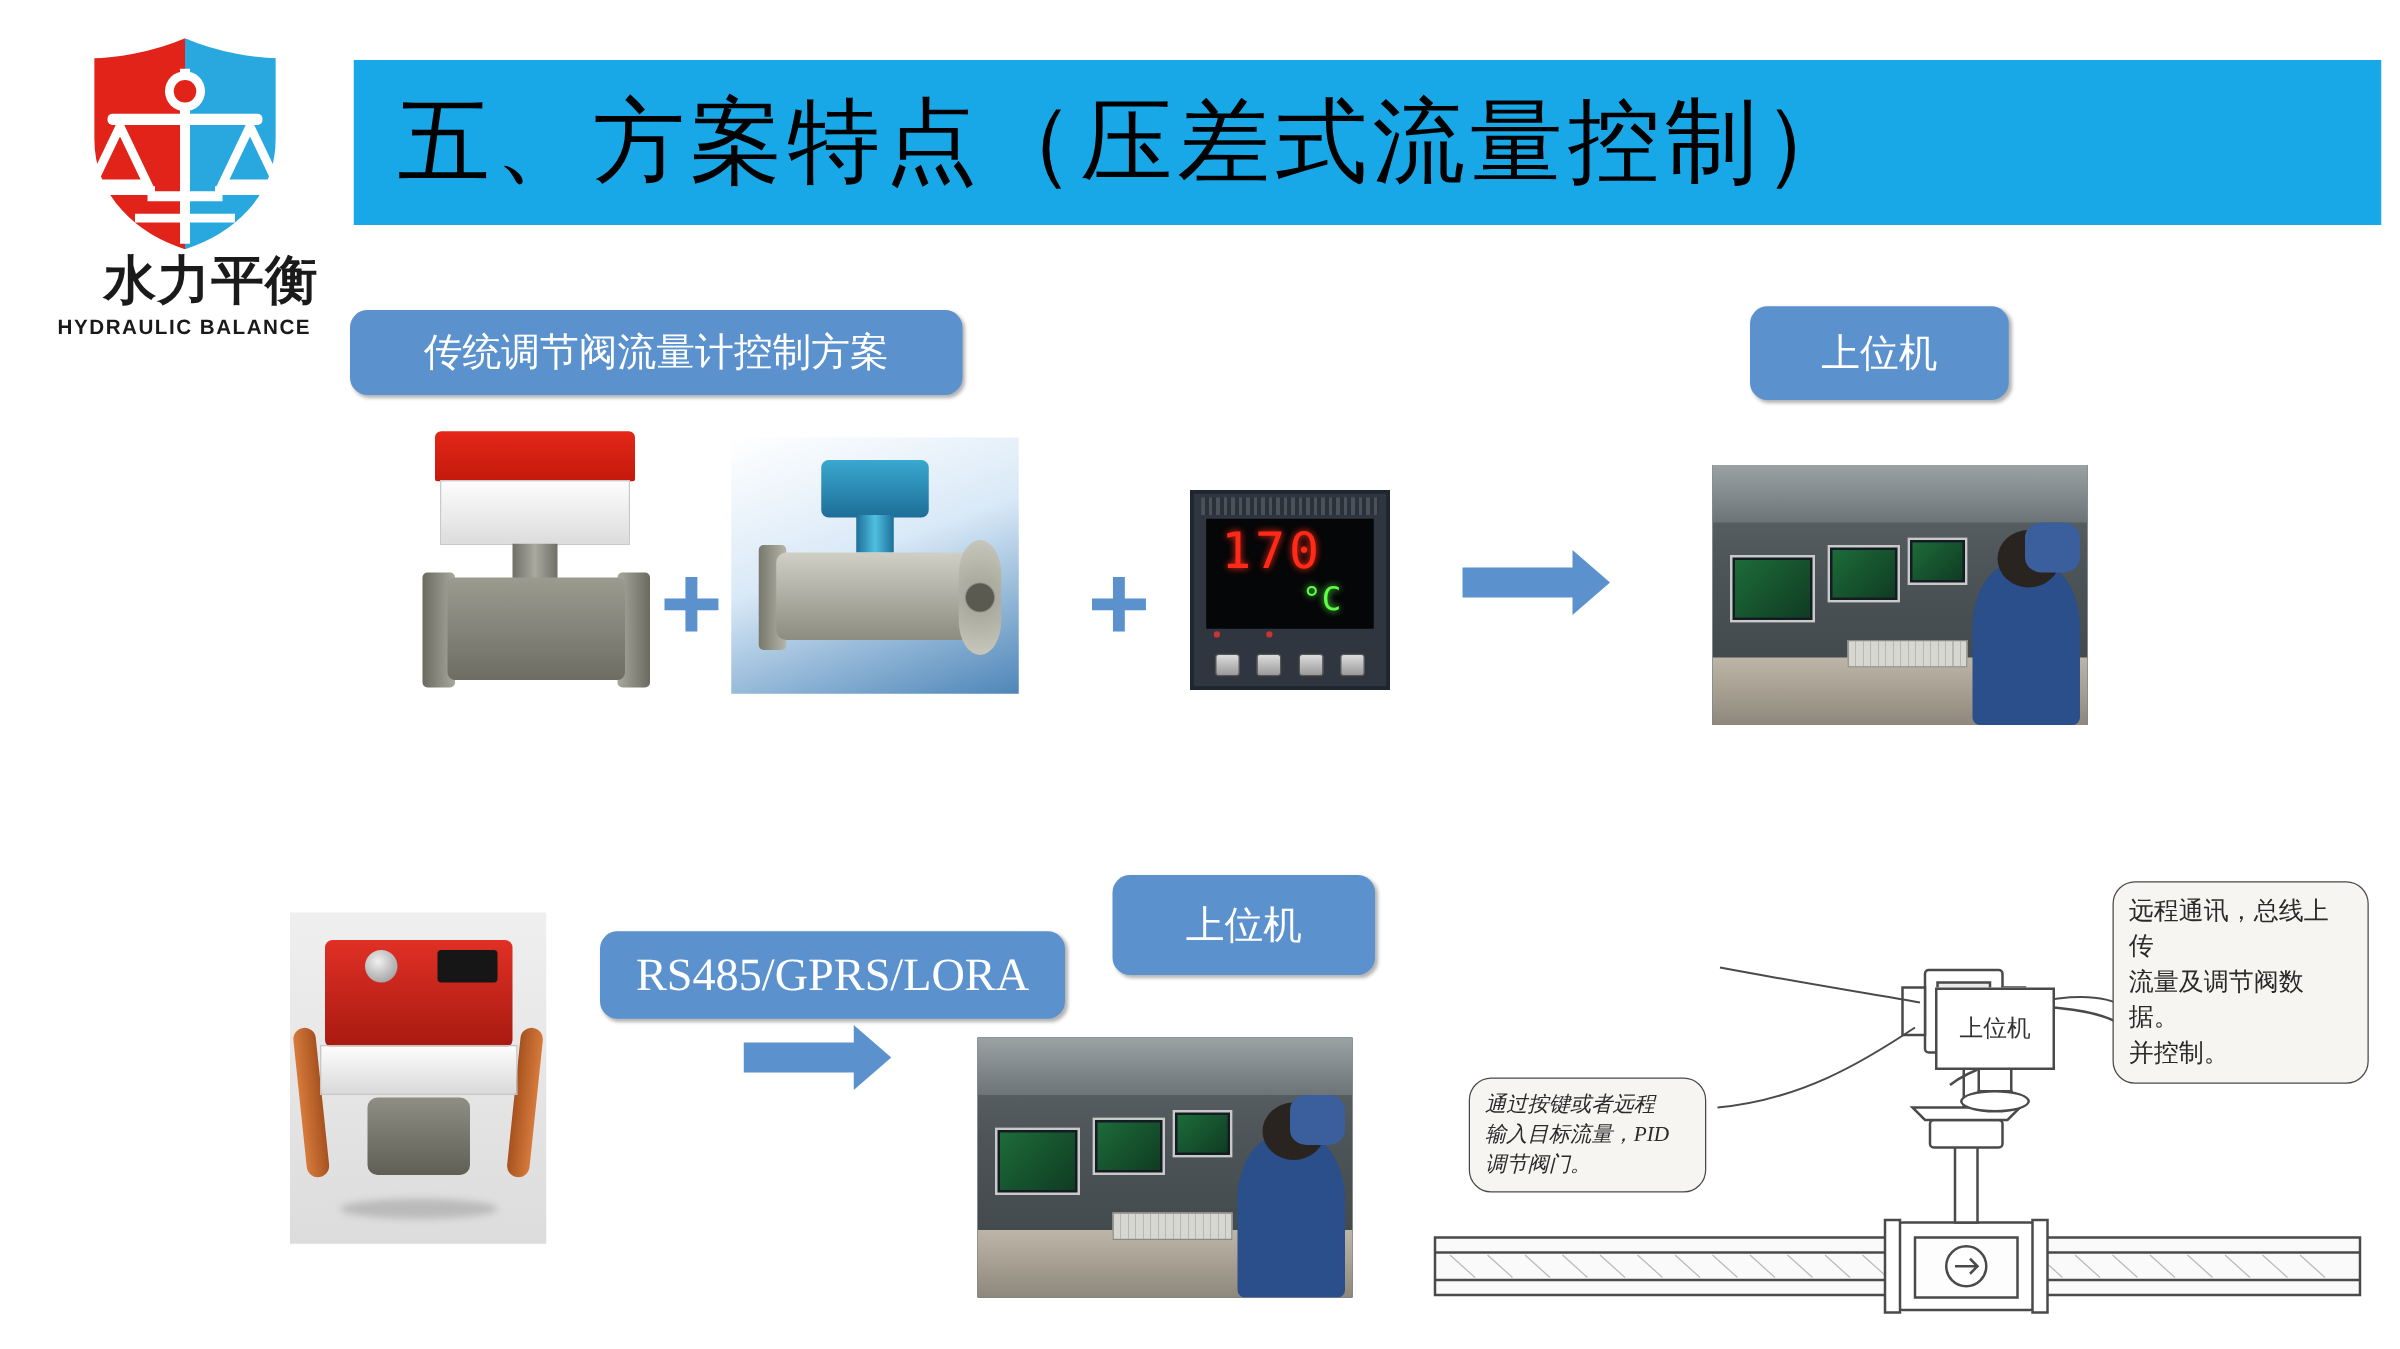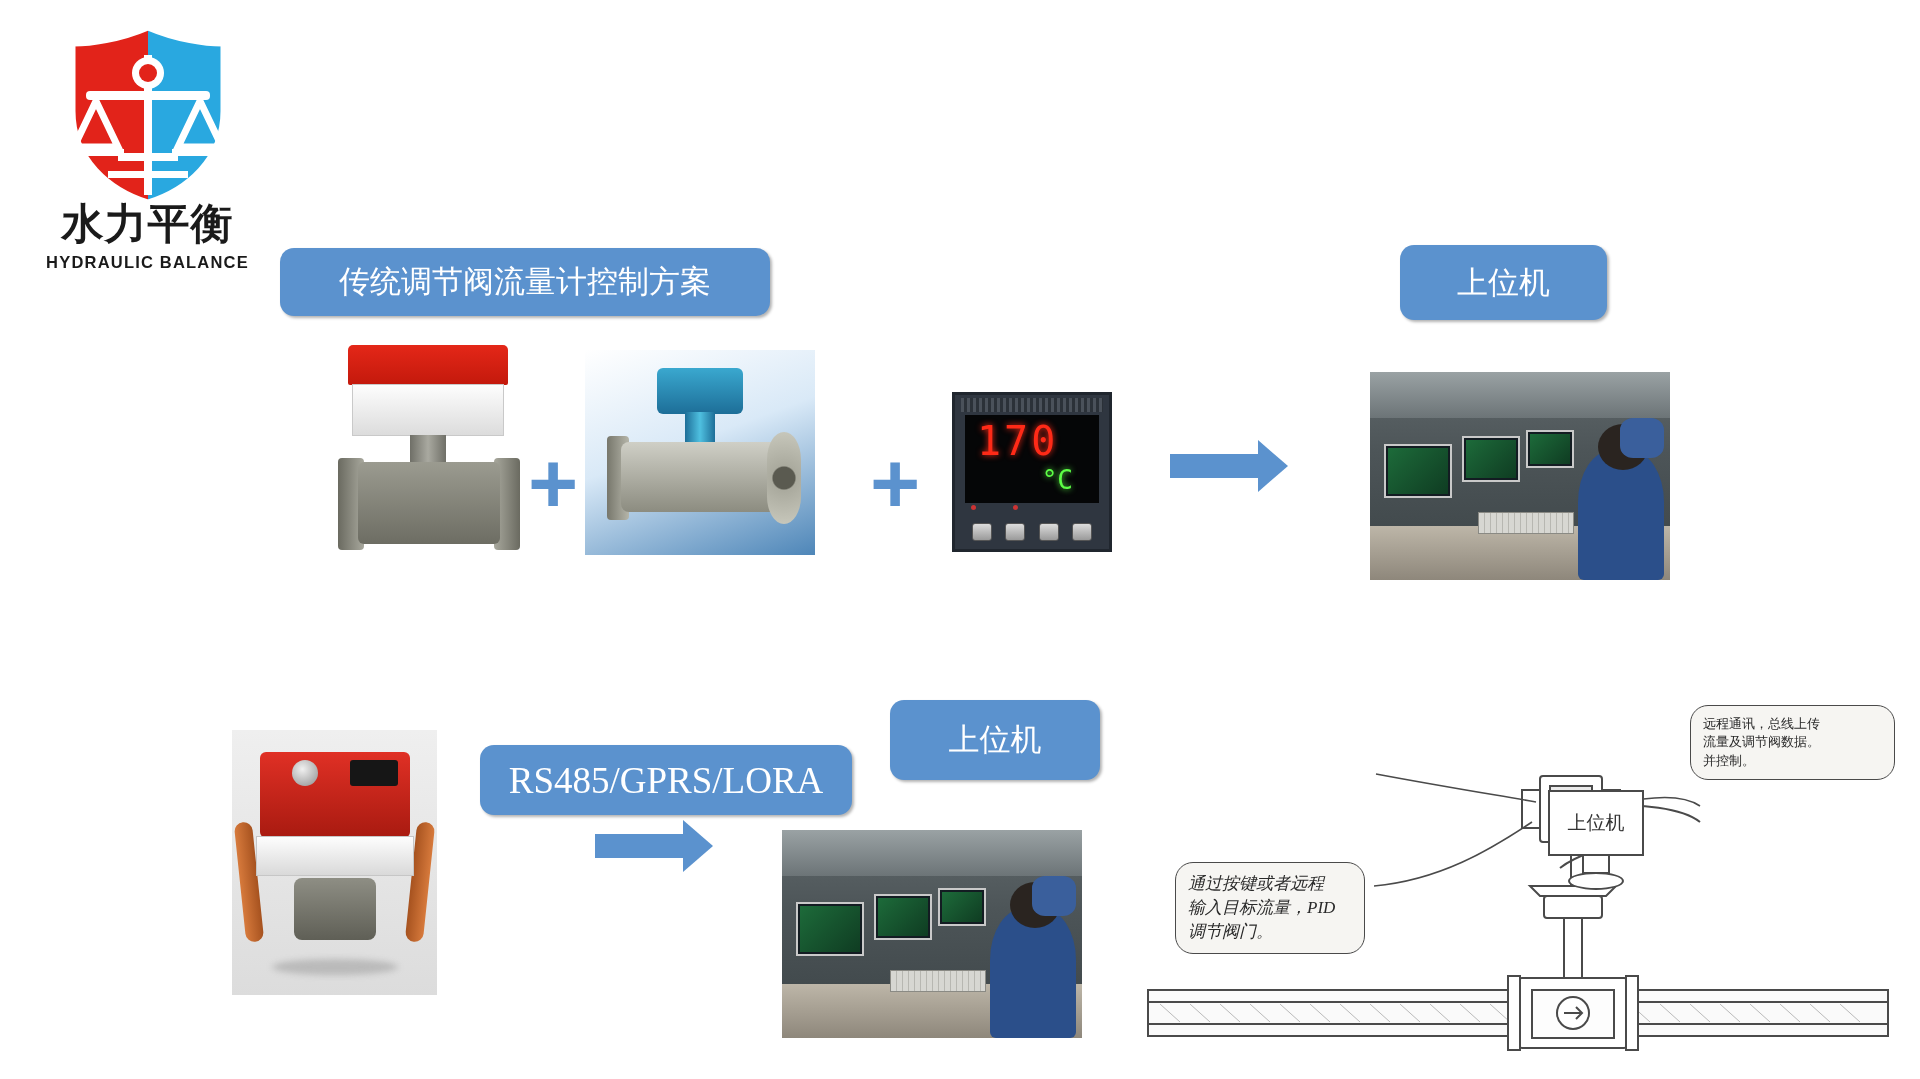--- a/index.html
+++ b/index.html
@@ -7,21 +7,21 @@
     width: 1920px; height: 1079px;
     background: #ffffff;
     font-family: "Liberation Serif", "DejaVu Serif", serif;
     overflow: hidden;
   }
   .slide { position: relative; width: 1920px; height: 1079px; background:#fff; }
 
   
   .logo-wrap { position:absolute; left:40px; top:25px; width:215px; height:245px; }
   .logo-shield { position:absolute; left:22px; top:0; width:172px; height:180px; }
-  .logo-cn { position:absolute; left:0; top:178px; width:215px; text-align:center;
+  .logo-cn { position:absolute; left:0; top:178px; width:215px; text-align:right;
              font-family:"Liberation Sans", sans-serif; font-weight:bold; font-size:42px;
              letter-spacing:1px; color:#1a1a1a; line-height:1; }
   .logo-en { position:absolute; left:0; top:228px; width:215px; text-align:center;
              font-family:"Liberation Sans", sans-serif; font-weight:bold; font-size:16.5px;
              letter-spacing:1.2px; color:#1a1a1a; }
 
   
   .title-banner {
     position:absolute; left:283px; top:48px; width:1622px; height:132px;
     background:#18a8e8;
@@ -175,21 +175,21 @@
     border:1.6px solid #4a4a4a;
     border-radius:18px;
     font-family:"Liberation Serif","DejaVu Serif",serif;
     color:#2a2a2a;
     line-height:1.42;
     padding:9px 12px;
     white-space:pre-line;
   }
   #callout-sensor  { left:1175px; top:722px; width:205px; font-size:17px; }
   #callout-pid     { left:1175px; top:862px; width:190px; font-size:17px;font-style:italic; }
-  #callout-remote  { left:1690px; top:705px; width:205px; font-size:13px; }
+  #callout-remote  { left:1690px; top:705px; width:205px; font-size:20px; }
 
   .host-monitor {
     position:absolute; left:1548px; top:790px; width:96px; height:66px;
     border:2px solid #4a4a4a; background:#ffffff;
     display:flex; align-items:center; justify-content:center;
     font-family:"Liberation Serif","DejaVu Serif",serif; font-size:19px; color:#333;
   }
   .host-stand { position:absolute; left:1582px; top:856px; width:28px; height:18px;
                 border:2px solid #4a4a4a; border-top:none; background:#fff; }
   .host-base  { position:absolute; left:1568px; top:872px; width:56px; height:18px;
@@ -226,20 +226,23 @@
           <rect x="6" y="124" width="56" height="7"></rect>
           <rect x="110" y="124" width="56" height="7"></rect>
         </g>
       </g>
       <path d="M86 4 C58 16 28 20 12 20 L12 86 C12 134 48 164 86 176 C124 164 160 134 160 86 L160 20 C144 20 114 16 86 4 Z" fill="none" stroke="#ffffff" stroke-width="3"></path>
     </svg>
     <div class="logo-cn">水力平衡</div>
     <div class="logo-en">HYDRAULIC BALANCE</div>
   </div>
 
+  <div class="title-banner">
+    <div class="title-text">五、方案特点（压差式流量控制）</div>
+  </div>
 
   <div class="pill cn" id="label-traditional">传统调节阀流量计控制方案</div>
 
   <div class="pill cn" id="label-host-1">上位机</div>
 
   <div class="photo" id="photo-valve">
     <div class="cap"></div>
       <div class="white-body"></div>
       <div class="neck"></div>
     <div class="flange-l"></div>

